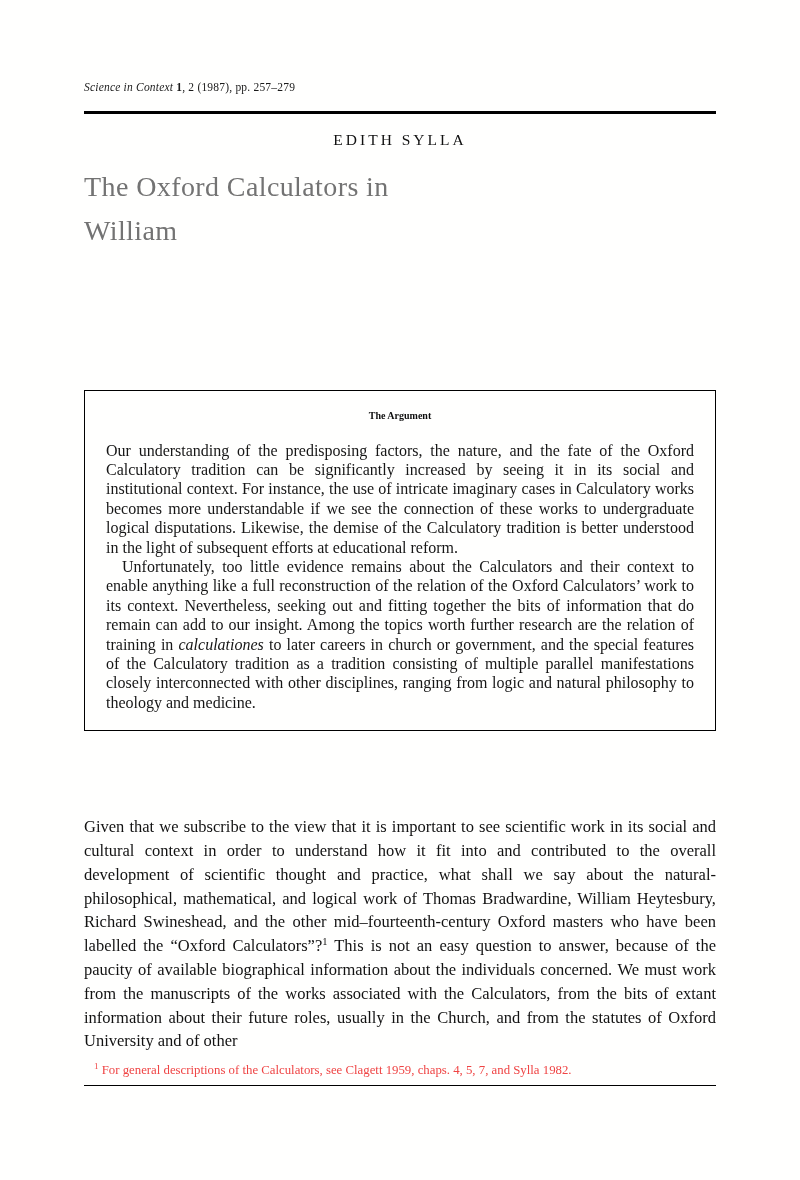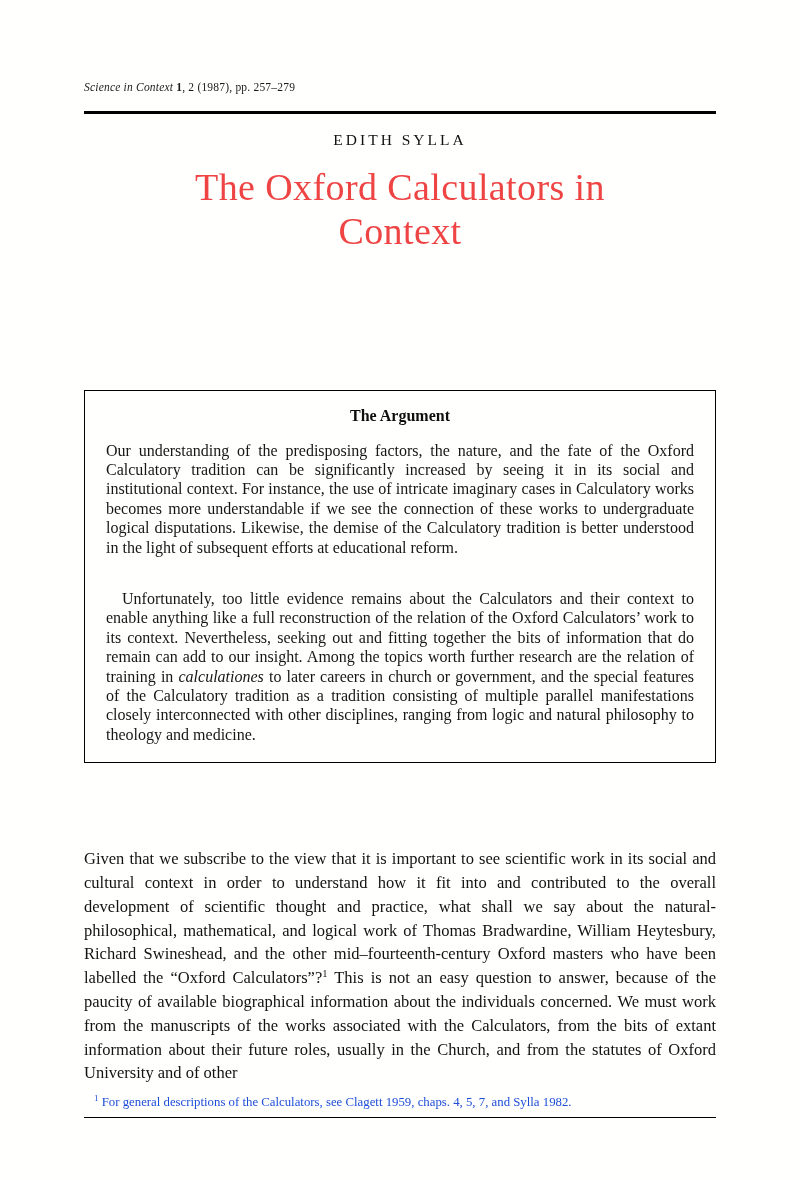--- a/index.html
+++ b/index.html
@@ -39,67 +39,67 @@
   .author {
     margin-top: 16px;
     text-align: center;
     font-size: 15.5px;
     line-height: 19px;
     letter-spacing: 3px;
     color: #111;
   }
   .title {
     margin: 16px 0 0 0;
-    text-align: center;
+    text-align: left;
     font-weight: normal;
-    font-size: 38px;
+    font-size: 28px;
     line-height: 44px;
     letter-spacing: 0.4px;
-    color: #ef4444;
+    color: #737373;
   }
   .argument-box {
     margin-top: 137px;
     border: 1.5px solid #000;
     padding: 16px 21px 18px 21px;
   }
   .arg-heading {
     text-align: center;
     font-weight: bold;
-    font-size: 16px;
+    font-size: 10px;
     line-height: 18px;
     margin-bottom: 16px;
     color: #0e0e0e;
   }
   .arg-para {
     margin: 0;
     font-size: 16px;
     line-height: 19.4px;
     text-align: justify;
     color: #161616;
   }
-  .arg-para.indent { text-indent: 16px; margin-top: 32px; }
+  .arg-para.indent { text-indent: 16px; }
   .arg-para .ital { font-style: italic; }
   .body-para {
     margin: 84px 0 8px 0;
     font-size: 16.5px;
     line-height: 23.8px;
     text-align: justify;
     color: #121212;
   }
   sup.fn-ref {
     font-size: 10.5px;
     line-height: 0;
     vertical-align: super;
   }
   .footnote {
     margin-top: 9px;
     padding-left: 10px;
     font-size: 12.8px;
     line-height: 16px;
-    color: #1d4ed8;
+    color: #ef4444;
   }
   .footnote sup {
     font-size: 9px;
     line-height: 0;
   }
   .bottom-rule {
     height: 1px;
     background: #000;
     margin-top: 7px;
   }
@@ -109,21 +109,21 @@
 
 <div class="page">
   <div class="column">
 
     <p class="journal-line"><span class="ital">Science in Context</span> <span class="vol">1</span><span>, 2 (1987), pp. 257–279</span></p>
 
     <div class="top-rule"></div>
 
     <div class="author">EDITH SYLLA</div>
 
-    <h1 class="title"><span>The Oxford Calculators in</span><br><span>Context</span></h1>
+    <h1 class="title"><span>The Oxford Calculators in</span><br><span>William</span></h1>
 
     <div class="argument-box">
       <div class="arg-heading">The Argument</div>
       <p class="arg-para">Our understanding of the predisposing factors, the nature, and the fate of the Oxford Calculatory tradition can be significantly increased by seeing it in its social and institutional context. For instance, the use of intricate imaginary cases in Calculatory works becomes more understandable if we see the connection of these works to undergraduate logical disputations. Likewise, the demise of the Calculatory tradition is better understood in the light of subsequent efforts at educational reform.</p>
       <p class="arg-para indent"><span>Unfortunately, too little evidence remains about the Calculators and their context to enable anything like a full reconstruction of the relation of the Oxford Calculators’ work to its context. Nevertheless, seeking out and fitting together the bits of information that do remain can add to our insight. Among the topics worth further research are the relation of training in </span><span class="ital">calculationes</span><span> to later careers in church or government, and the special features of the Calculatory tradition as a tradition consisting of multiple parallel manifestations closely interconnected with other disciplines, ranging from logic and natural philosophy to theology and medicine.</span></p>
     </div>
 
     <p class="body-para"><span>Given that we subscribe to the view that it is important to see scientific work in its social and cultural context in order to understand how it fit into and contributed to the overall development of scientific thought and practice, what shall we say about the natural-philosophical, mathematical, and logical work of Thomas Bradwardine, William Heytesbury, Richard Swineshead, and the other mid–fourteenth-century Oxford masters who have been labelled the “Oxford Calculators”?</span><sup class="fn-ref">1</sup><span> This is not an easy question to answer, because of the paucity of available biographical information about the individuals concerned. We must work from the manuscripts of the works associated with the Calculators, from the bits of extant information about their future roles, usually in the Church, and from the statutes of Oxford University and of other</span></p>
 
     <div class="footnote"><sup>1</sup> <span>For general descriptions of the Calculators, see Clagett 1959, chaps. 4, 5, 7, and Sylla 1982.</span></div>

